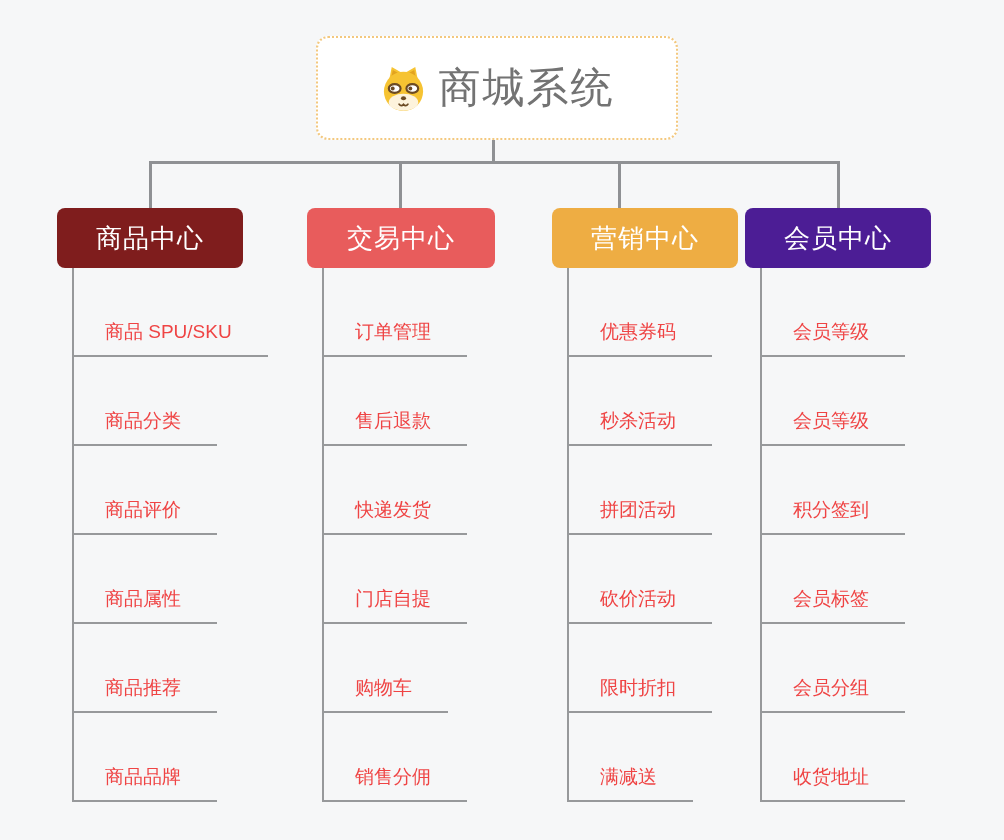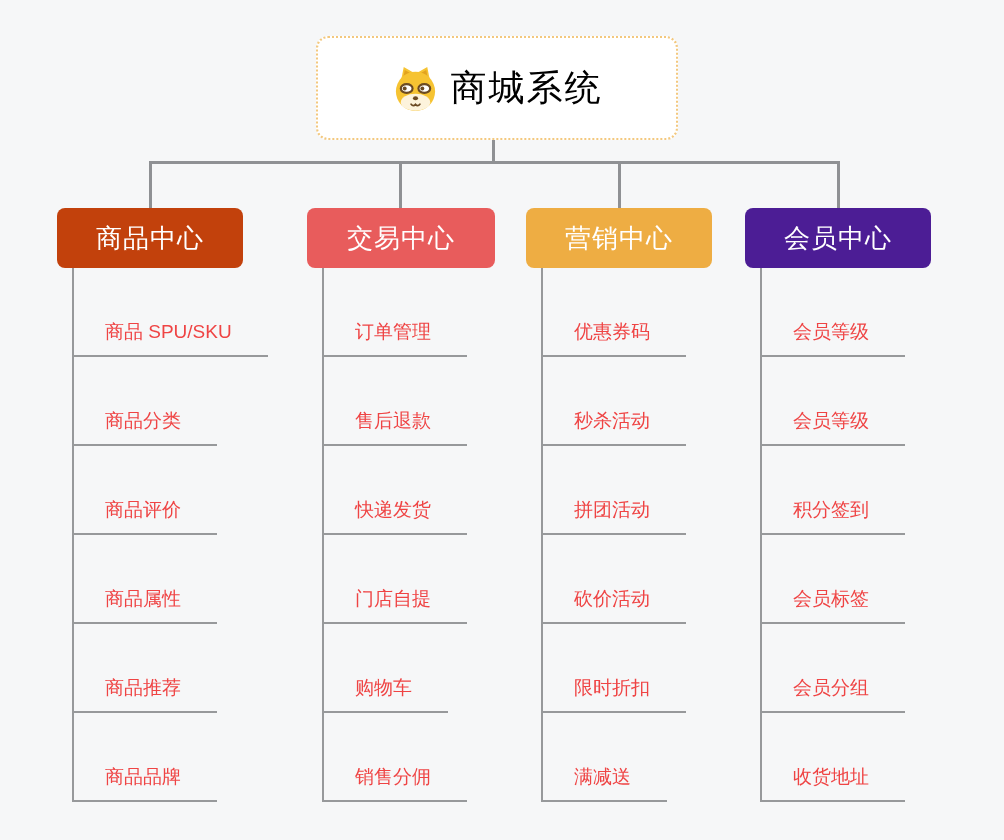--- a/index.html
+++ b/index.html
@@ -29,23 +29,23 @@
     box-sizing: border-box;
     background: #ffffff;
     border: 2px dotted #f3c87e;
     border-radius: 12px;
     display: flex;
     align-items: center;
     justify-content: center;
     gap: 12px;
   }
   .root-title {
-    font-size: 36px;
+    font-size: 42px;
     letter-spacing: 2px;
-    color: #000000;
+    color: #737373;
     white-space: nowrap;
   }
   .root-icon {
     width: 47px;
     height: 47px;
     flex: 0 0 auto;
   }
 
   
   .conn {
@@ -61,21 +61,21 @@
 
   
   .branch {
     position: absolute;
     top: 0;
     width: 250px;
     height: 840px;
   }
   .branch-1 { left: 57px;  }
   .branch-2 { left: 307px; }
-  .branch-3 { left: 526px; }
+  .branch-3 { left: 552px; }
   .branch-4 { left: 745px; }
 
   .branch-header {
     position: absolute;
     left: 0;
     top: 208px;
     width: 186px;
     height: 60px;
     border-radius: 8px;
     display: flex;
@@ -139,21 +139,21 @@
   </div>
 
   <div class="conn conn-stem"></div>
   <div class="conn conn-hline"></div>
   <div class="conn conn-drop-1"></div>
   <div class="conn conn-drop-2"></div>
   <div class="conn conn-drop-3"></div>
   <div class="conn conn-drop-4"></div>
 
   <div class="branch branch-1">
-    <div class="branch-header" style="background-color: #c2410c;">商品中心</div>
+    <div class="branch-header" style="background-color: #7f1d1d;">商品中心</div>
     <div class="spine"></div>
     <div class="leaf row-0">商品 SPU/SKU</div>
     <div class="leaf row-1">商品分类</div>
     <div class="leaf row-2">商品评价</div>
     <div class="leaf row-3">商品属性</div>
     <div class="leaf row-4">商品推荐</div>
     <div class="leaf row-5">商品品牌</div>
   </div>
 
   <div class="branch branch-2">

